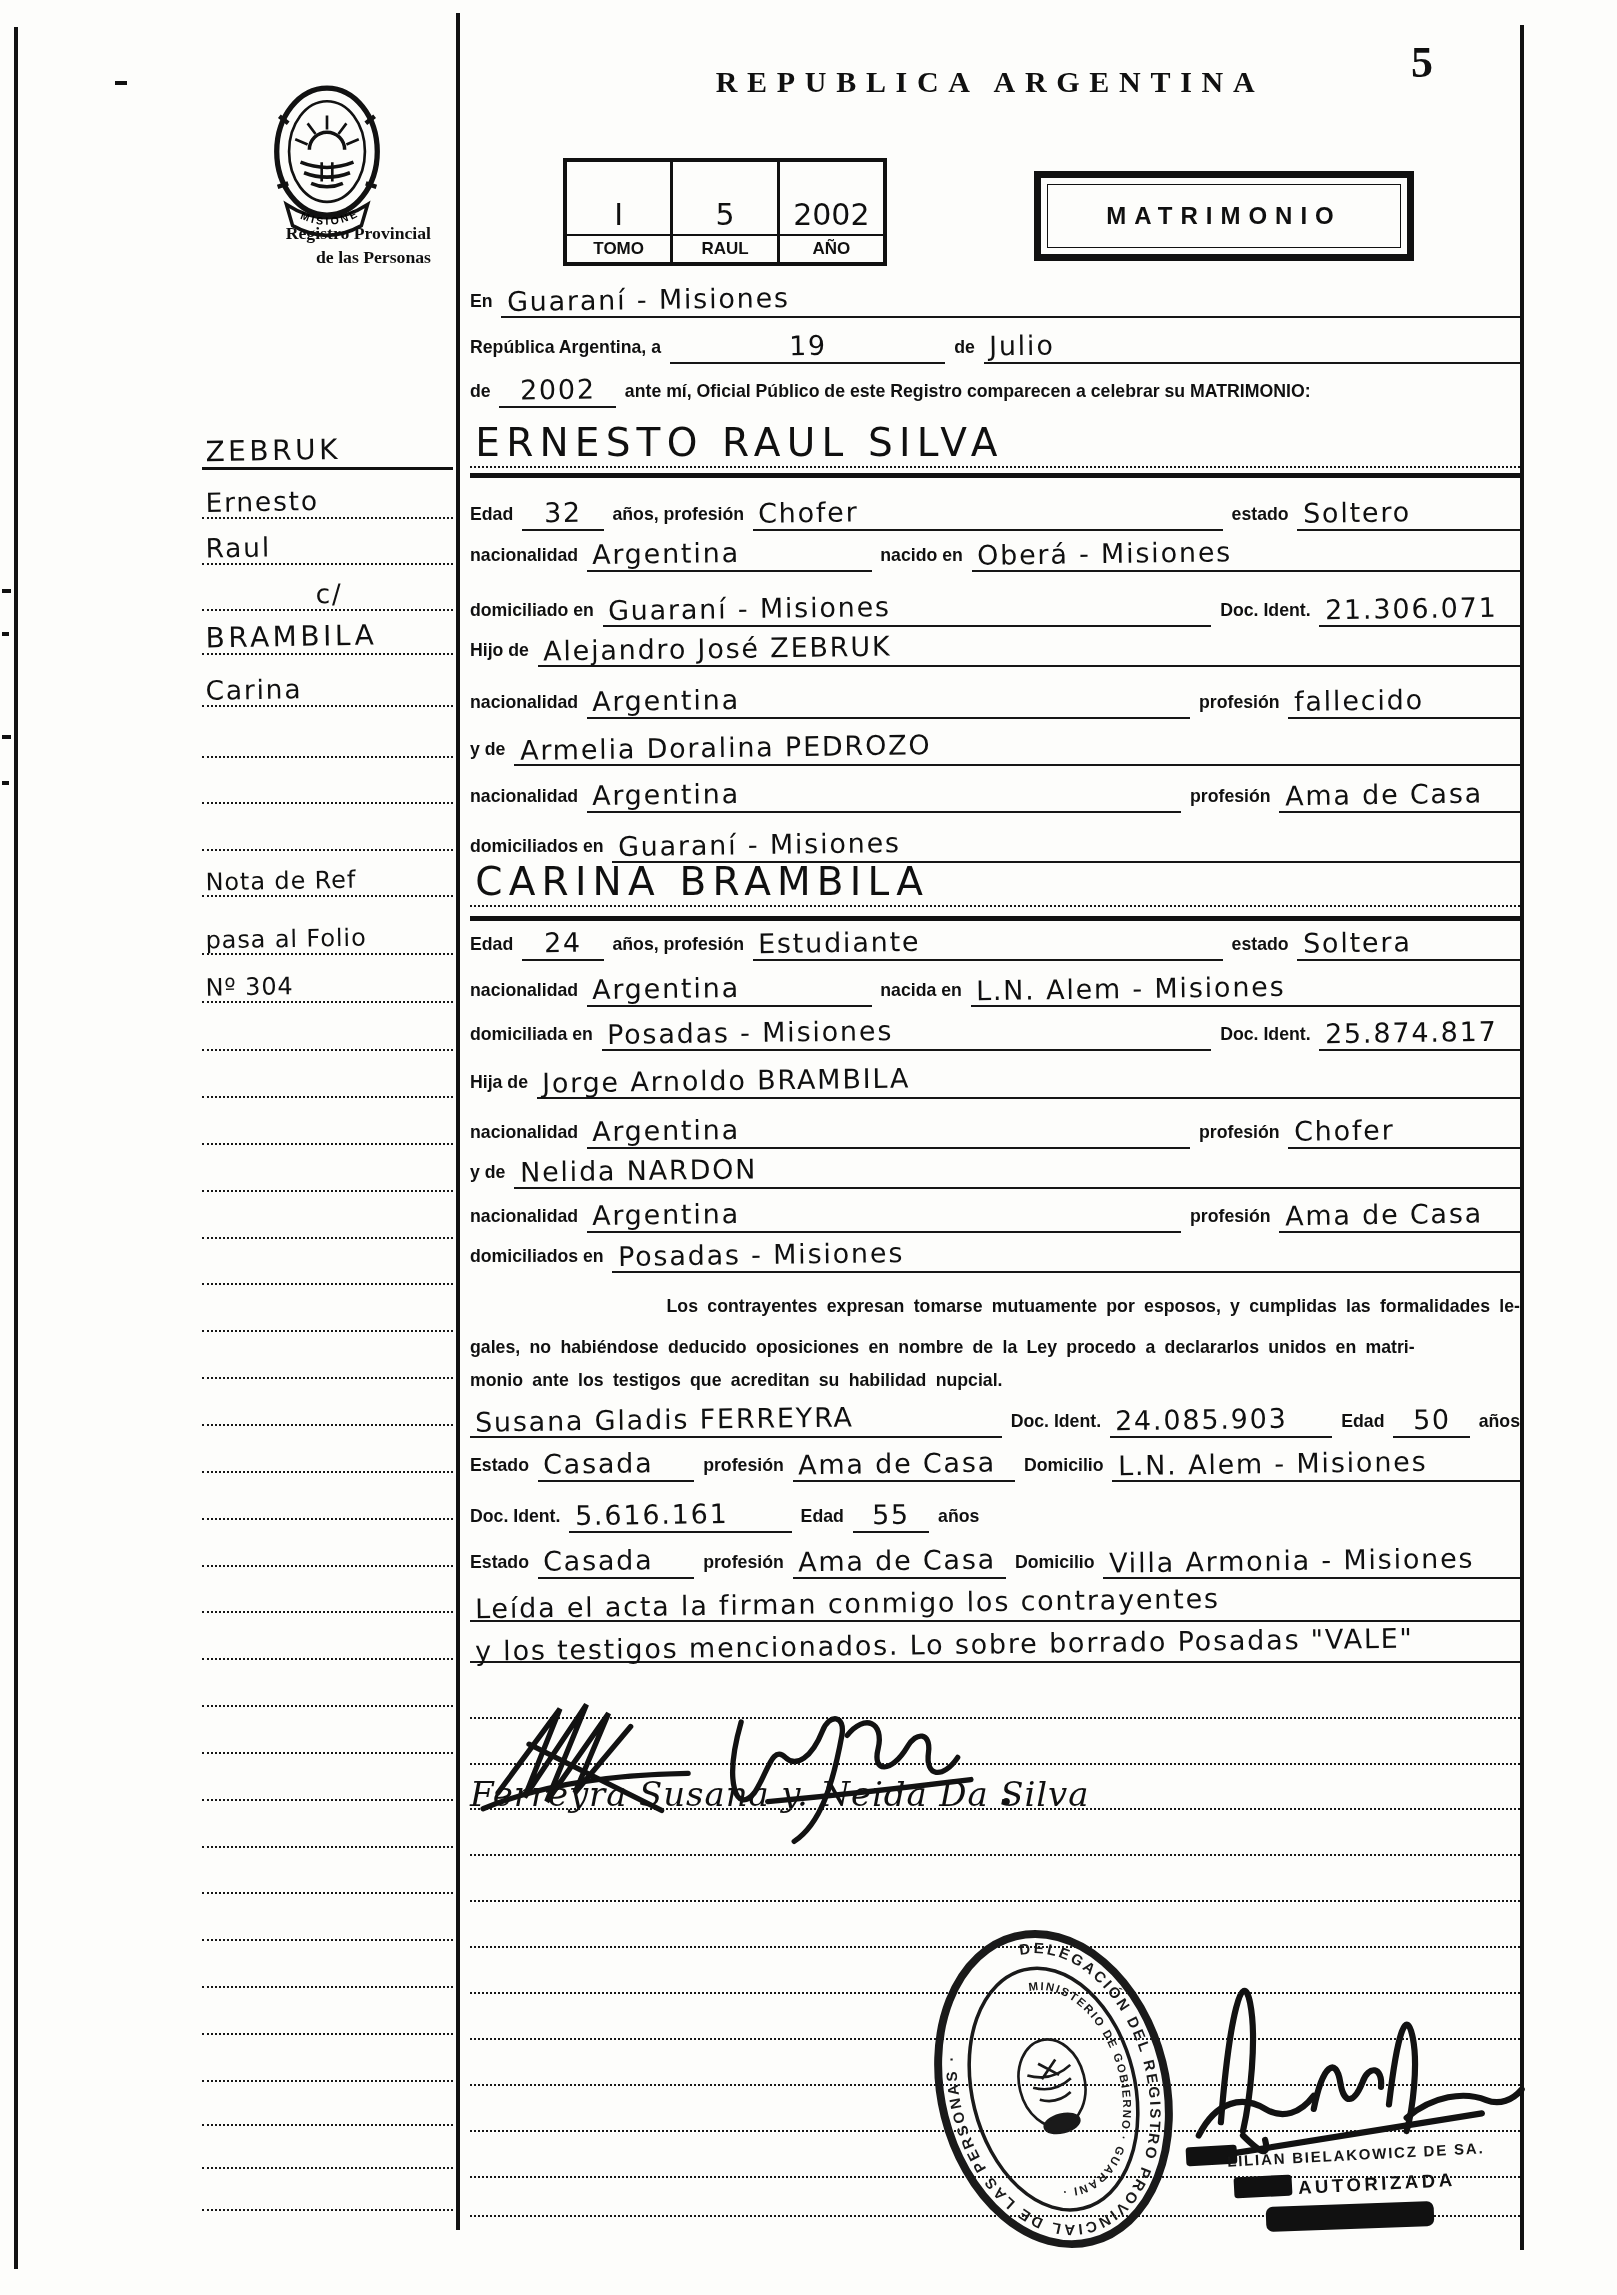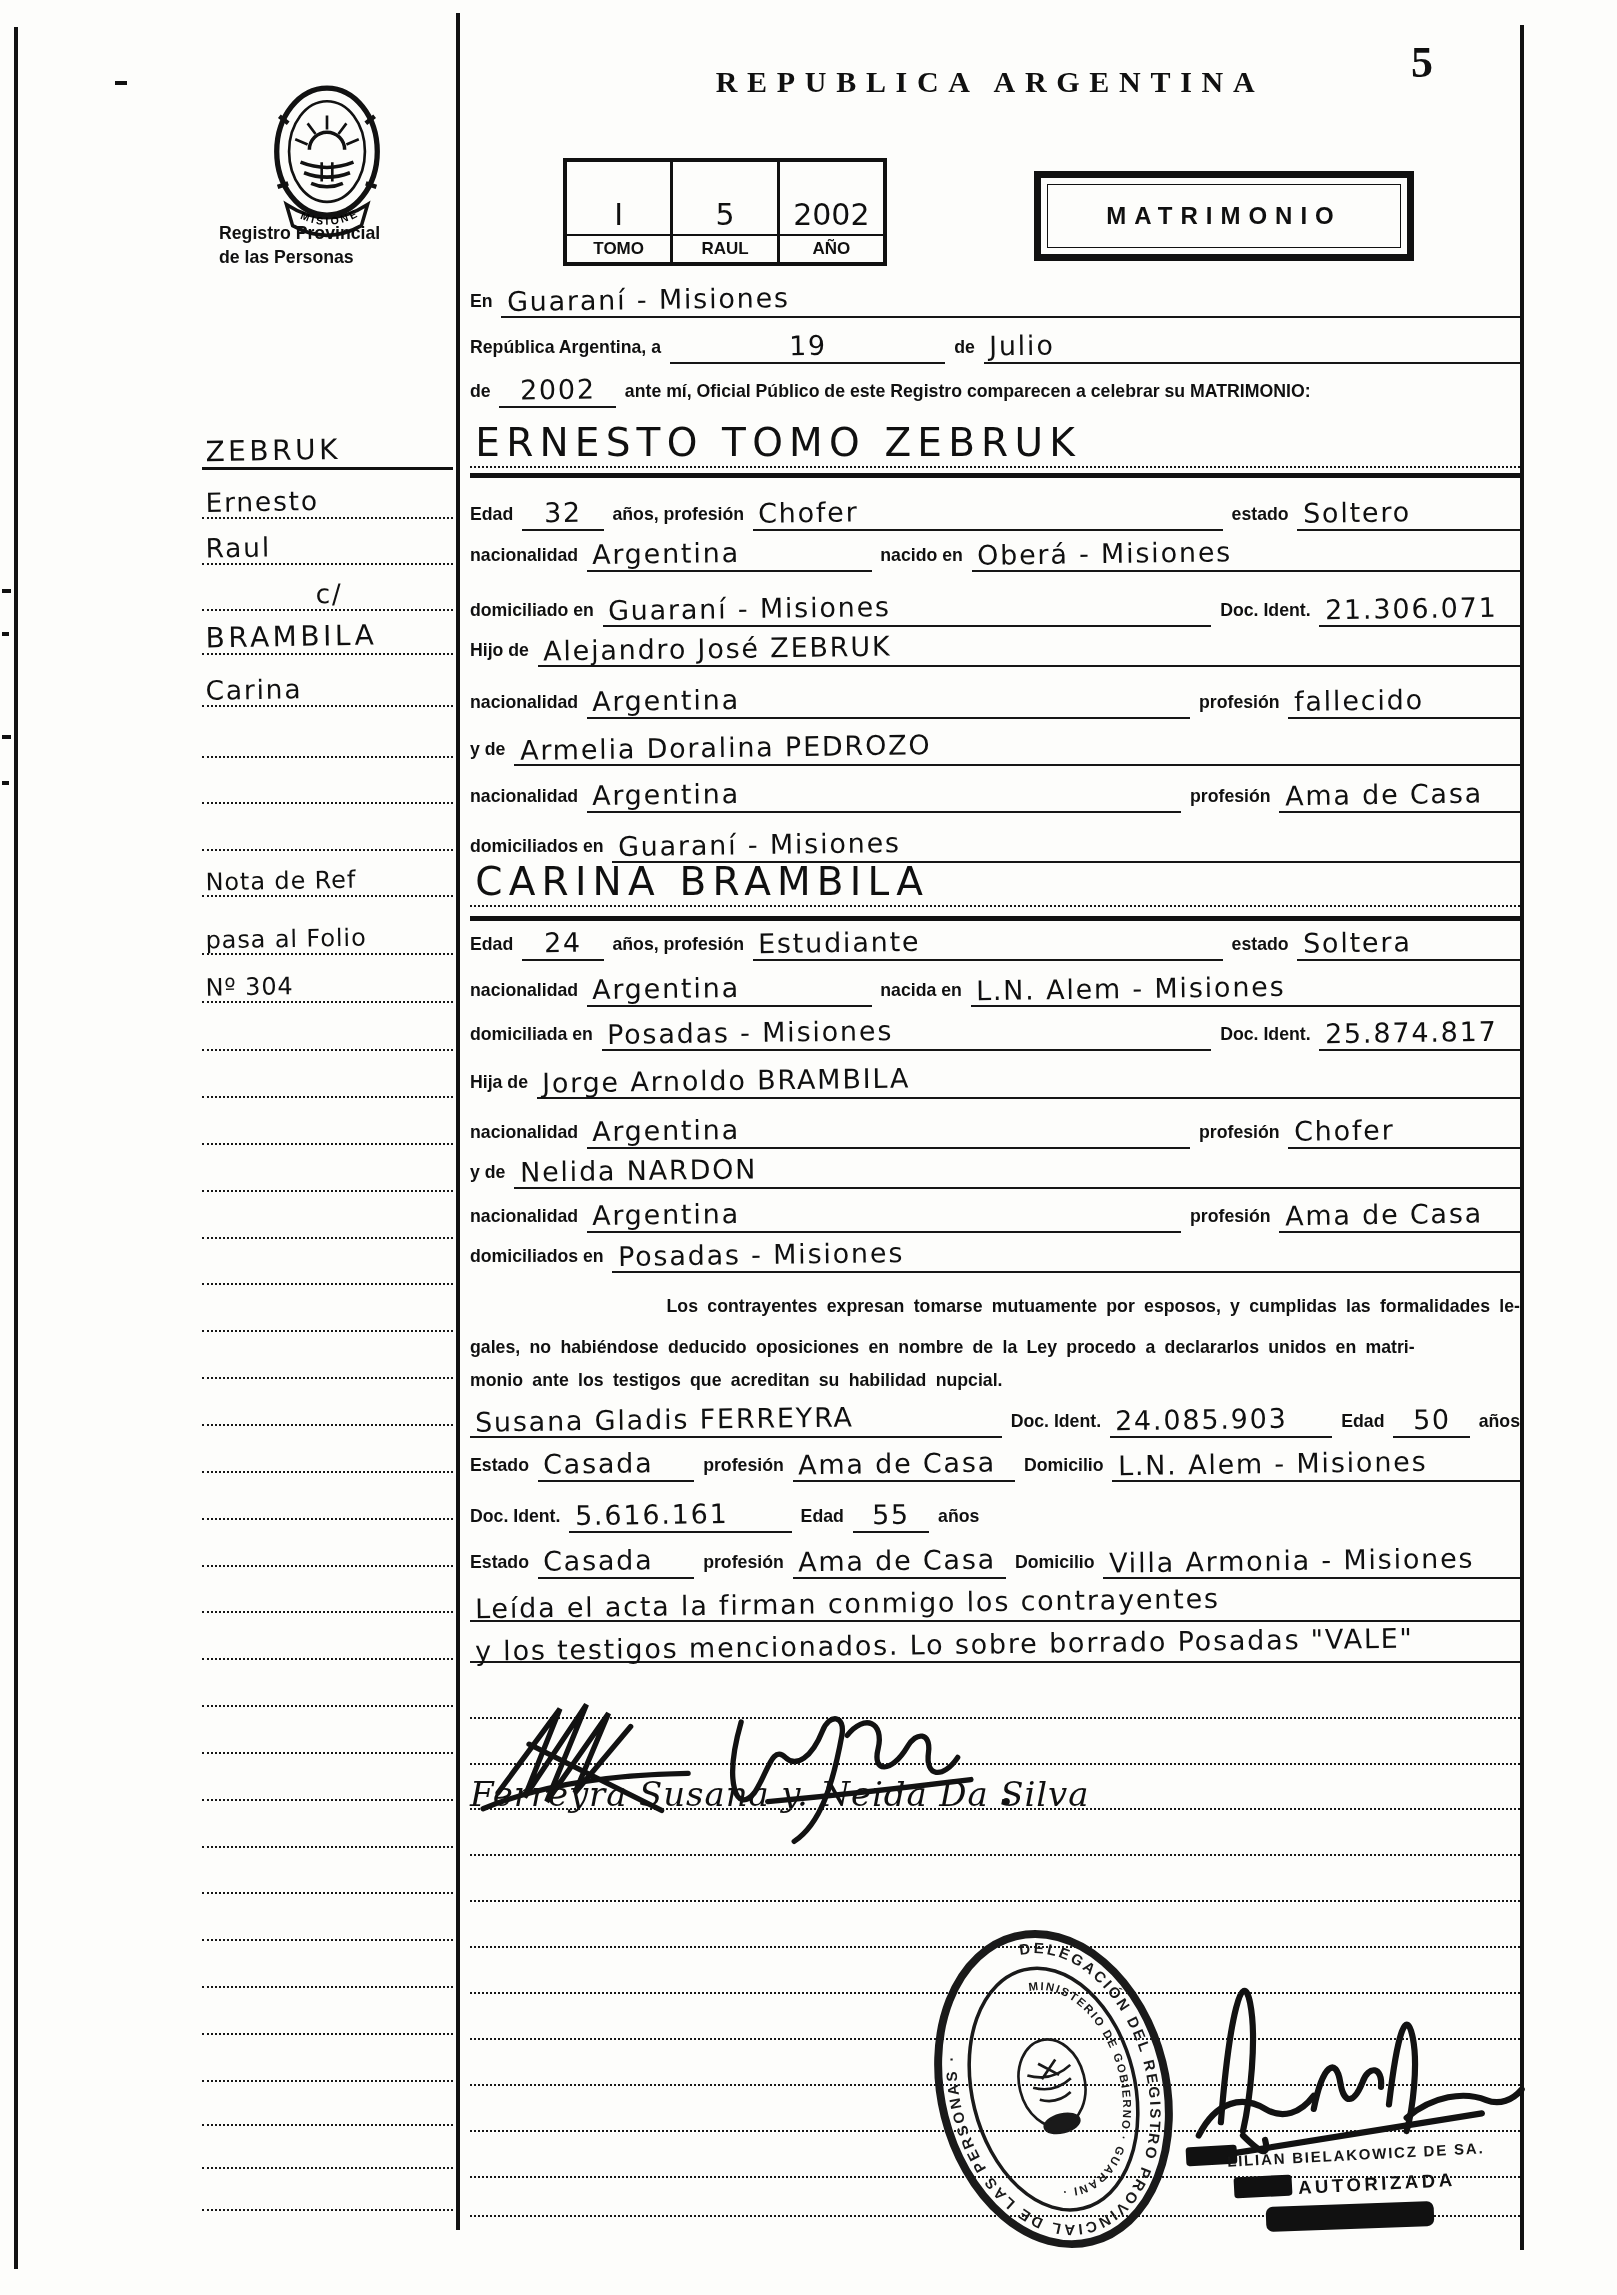--- a/index.html
+++ b/index.html
@@ -5,22 +5,22 @@
   html,body{margin:0;padding:0;background:#e8e8e8;}
   #page{position:relative;width:1618px;height:2295px;background:#fdfdfb;color:#101010;
         font-family:"Liberation Sans",sans-serif;overflow:hidden;}
   
   .vline,.hline{position:absolute;background:#121212;}
   
   #title{position:absolute;left:707px;top:65px;width:566px;text-align:center;
          font-family:"Liberation Serif",serif;font-weight:bold;font-size:30px;letter-spacing:9.7px;}
   #pagenum{position:absolute;left:1411px;top:37px;font-family:"Liberation Serif",serif;
            font-weight:bold;font-size:44px;}
-  #registry{position:absolute;left:219px;top:221px;width:212px;text-align:left;
-            font-weight:bold;font-size:17.7px;line-height:24px;}
+  #registry{position:absolute;left:219px;top:221px;width:212px;text-align:right;
+            font-weight:bold;font-size:17.7px;line-height:24px;font-family:Liberation Serif, serif;}
   
   #actabox{position:absolute;left:563px;top:158px;width:316px;height:100px;border:4.4px solid #111;
            display:flex;}
   #actabox .cell{flex:1;border-right:3.5px solid #111;display:flex;flex-direction:column;}
   #actabox .cell:last-child{border-right:none;}
   #actabox .val{flex:1;display:flex;align-items:flex-end;justify-content:center;
                 border-bottom:2.7px solid #111;font-size:30px;padding-bottom:1.8px;}
   #actabox .cap{height:26.5px;text-align:center;font-weight:bold;font-size:17px;line-height:26.5px;}
   .hwfont{font-family:"DejaVu Sans",sans-serif;}
   
@@ -165,21 +165,21 @@
         <span class="seg hw u" style="width: 265px; text-align: center;"><span class="txt">19</span></span>
         <span class="seg lbl"><span class="txt">de</span></span>
         <span class="seg hw u" style="flex: 1 1 0px;"><span class="txt">Julio</span></span>
       </div>
       <div class="row" style="top: 367px; height: 41px;">
         <span class="seg lbl"><span class="txt">de</span></span>
         <span class="seg hw u" style="width: 106px; text-align: center;"><span class="txt">2002</span></span>
         <span class="seg lbl" style="flex: 1 1 0px;"><span class="txt">ante mí, Oficial Público de este Registro comparecen a celebrar su MATRIMONIO:</span></span>
       </div>
       <div class="row" style="top: 408px; height: 60px;">
-        <span class="seg name u" style="flex: 1 1 0px;"><span class="txt">ERNESTO TOMO ZEBRUK</span></span>
+        <span class="seg name u" style="flex: 1 1 0px;"><span class="txt">ERNESTO RAUL SILVA</span></span>
       </div>
       <div class="row" style="top: 483px; height: 48px;">
         <span class="seg lbl"><span class="txt">Edad</span></span>
         <span class="seg hw u" style="width: 71px; text-align: center;"><span class="txt">32</span></span>
         <span class="seg lbl"><span class="txt">años, profesión</span></span>
         <span class="seg hw u" style="flex: 1 1 0px;"><span class="txt">Chofer</span></span>
         <span class="seg lbl"><span class="txt">estado</span></span>
         <span class="seg hw u" style="width: 212px;"><span class="txt">Soltero</span></span>
       </div>
       <div class="row" style="top: 530px; height: 42px;">

